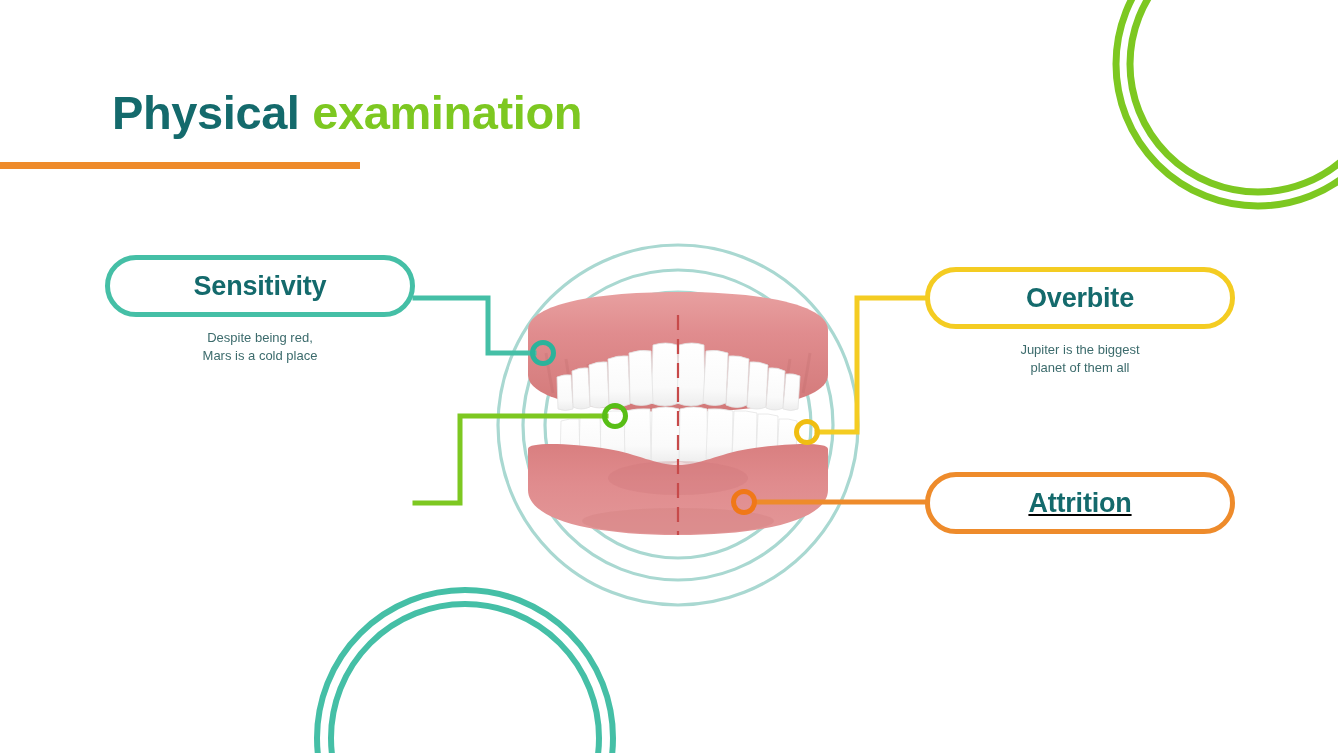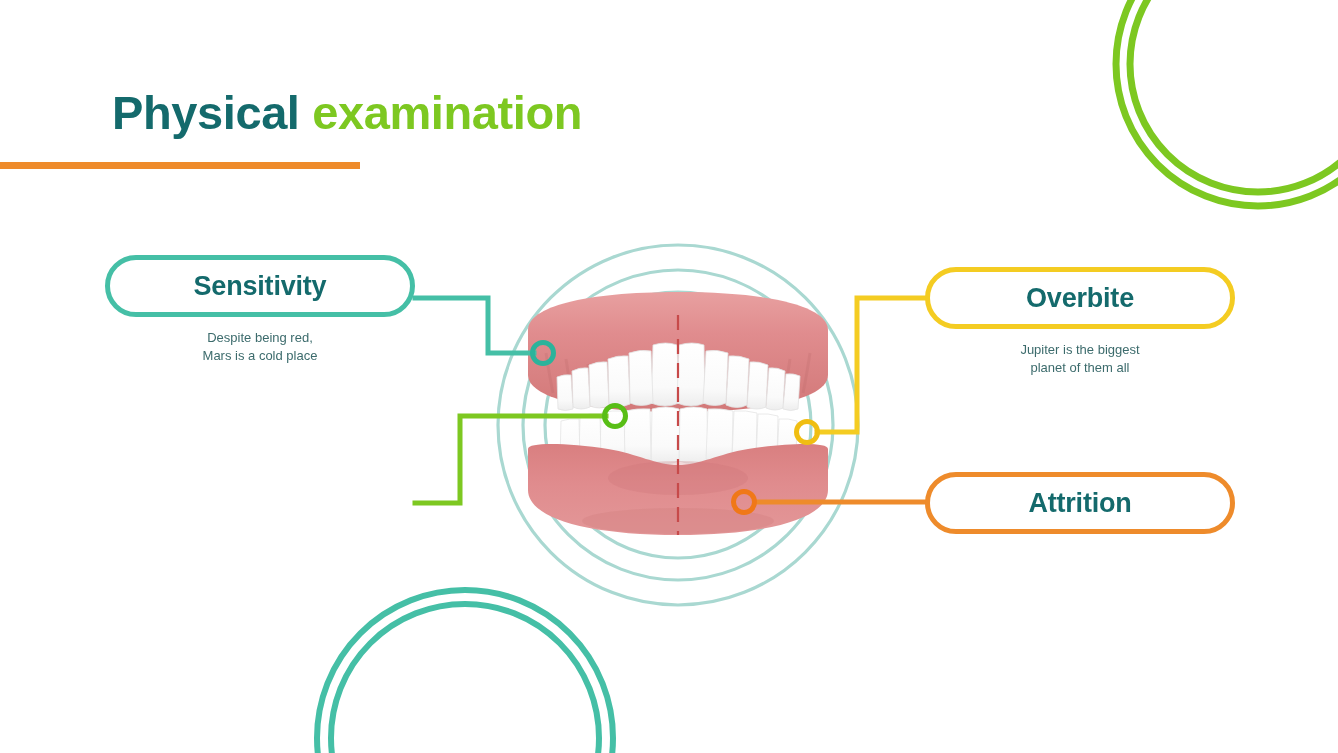--- a/index.html
+++ b/index.html
@@ -111,21 +111,21 @@
     font-size: 13px;
     line-height: 1.36;
     color: #3C6B6C;
     text-align: center;
     white-space: pre-line;
   }
 
   #item-sensitivity      { left: 105px;  top: 255px; width: 310px; }
   #item-misalignment     { left: 105px;  top: 472px; width: 310px; }
   #item-overbite         { left: 925px;  top: 267px; width: 310px; }
-  #item-attrition        { left: 925px;  top: 472px; width: 310px; }
+  #item-attrition        { left: 925px;  top: 472px; width: 310px; text-decoration: underline; }
 
   #item-sensitivity  .item-pill { border-color: #45BFA6; }
   #item-misalignment .item-pill { border-color: #7DC821; }
   #item-overbite     .item-pill { border-color: #F4CC22; }
   #item-attrition    .item-pill { border-color: #EE8B2B; }
 </style>
 </head>
 <body>
 
 <div id="slide">

